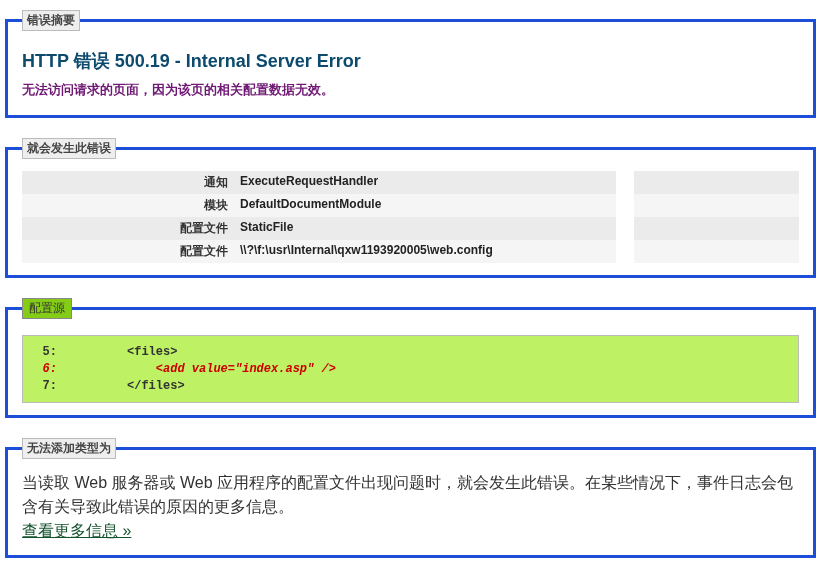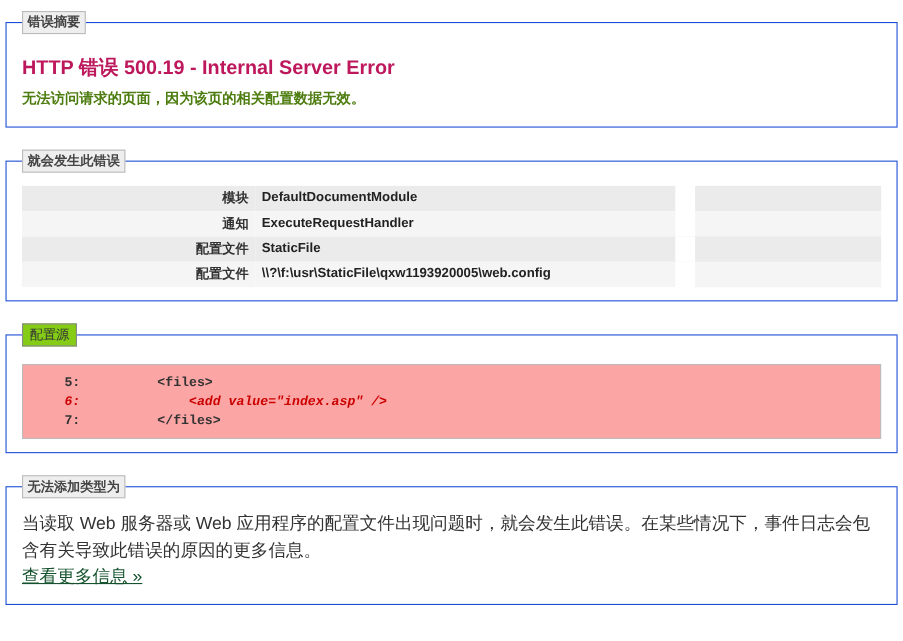--- a/index.html
+++ b/index.html
@@ -4,41 +4,41 @@
 <style>
   body {
     margin: 0;
     padding: 10px 5px;
     font-family: Verdana, Arial, sans-serif;
     font-size: 12px;
     background: #fff;
     color: #333;
   }
   fieldset {
-    border: 1px solid #1d4ed8;
+    border: 3px solid #1d4ed8;
     margin: 0 0 20px 0;
     padding: 12px 14px;
     position: relative;
   }
   legend {
     padding: 1px 4px;
     font-size: 12px;
     font-weight: bold;
     color: #444;
     background: #eee;
     border: 1px solid #bbb;
   }
   .error-title {
-    color: #be185d;
+    color: #0c4a6e;
     font-size: 18px;
     font-weight: bold;
     margin: 6px 0 8px 0;
   }
   .error-sub {
-    color: #4d7c0f;
+    color: #701a75;
     font-size: 13px;
     font-weight: bold;
     margin: 0 0 4px 0;
   }
   .details-table {
     width: 100%;
     border-collapse: collapse;
   }
   .details-table td {
     padding: 3px 6px;
@@ -65,23 +65,23 @@
     background:#fff !important;
     width: 6px;
   }
   .right-col {
     background: #ebebeb;
   }
   .details-table tr:nth-child(even) .right-col {
     background: #f5f5f5;
   }
   .config-src {
-    background: #fca5a5;
+    background: #bef264;
     border: 1px solid #bbb;
-    padding: 8px 22px;
+    padding: 8px 4px;
     margin-top: 4px;
     font-family: 'Courier New', monospace;
     font-size: 12px;
     font-weight: bold;
     line-height: 1.4;
   }
   .config-line {
     white-space: pre;
   }
   .config-num {
@@ -118,40 +118,40 @@
   <legend>错误摘要</legend>
   <div class="error-title">HTTP 错误 500.19 - Internal Server Error</div>
   <div class="error-sub">无法访问请求的页面，因为该页的相关配置数据无效。</div>
 </fieldset>
 
 <fieldset>
   <legend>就会发生此错误</legend>
   <table class="details-table">
     <tbody id="details-body">
         <tr>
-          <td class="label-col">模块</td>
-          <td class="value-col">DefaultDocumentModule</td>
+          <td class="label-col">通知</td>
+          <td class="value-col">ExecuteRequestHandler</td>
           <td class="blank-col"></td>
           <td class="right-col">&nbsp;</td>
         </tr>
         <tr>
-          <td class="label-col">通知</td>
-          <td class="value-col">ExecuteRequestHandler</td>
+          <td class="label-col">模块</td>
+          <td class="value-col">DefaultDocumentModule</td>
           <td class="blank-col"></td>
           <td class="right-col">&nbsp;</td>
         </tr>
         <tr>
           <td class="label-col">配置文件</td>
           <td class="value-col">StaticFile</td>
           <td class="blank-col"></td>
           <td class="right-col">&nbsp;</td>
         </tr>
         <tr>
           <td class="label-col">配置文件</td>
-          <td class="value-col">\\?\f:\usr\StaticFile\qxw1193920005\web.config</td>
+          <td class="value-col">\\?\f:\usr\Internal\qxw1193920005\web.config</td>
           <td class="blank-col"></td>
           <td class="right-col">&nbsp;</td>
         </tr>
       </tbody>
   </table>
 </fieldset>
 
 <fieldset class="fs-config">
   <legend>配置源</legend>
   <div class="config-src" id="config-lines">

